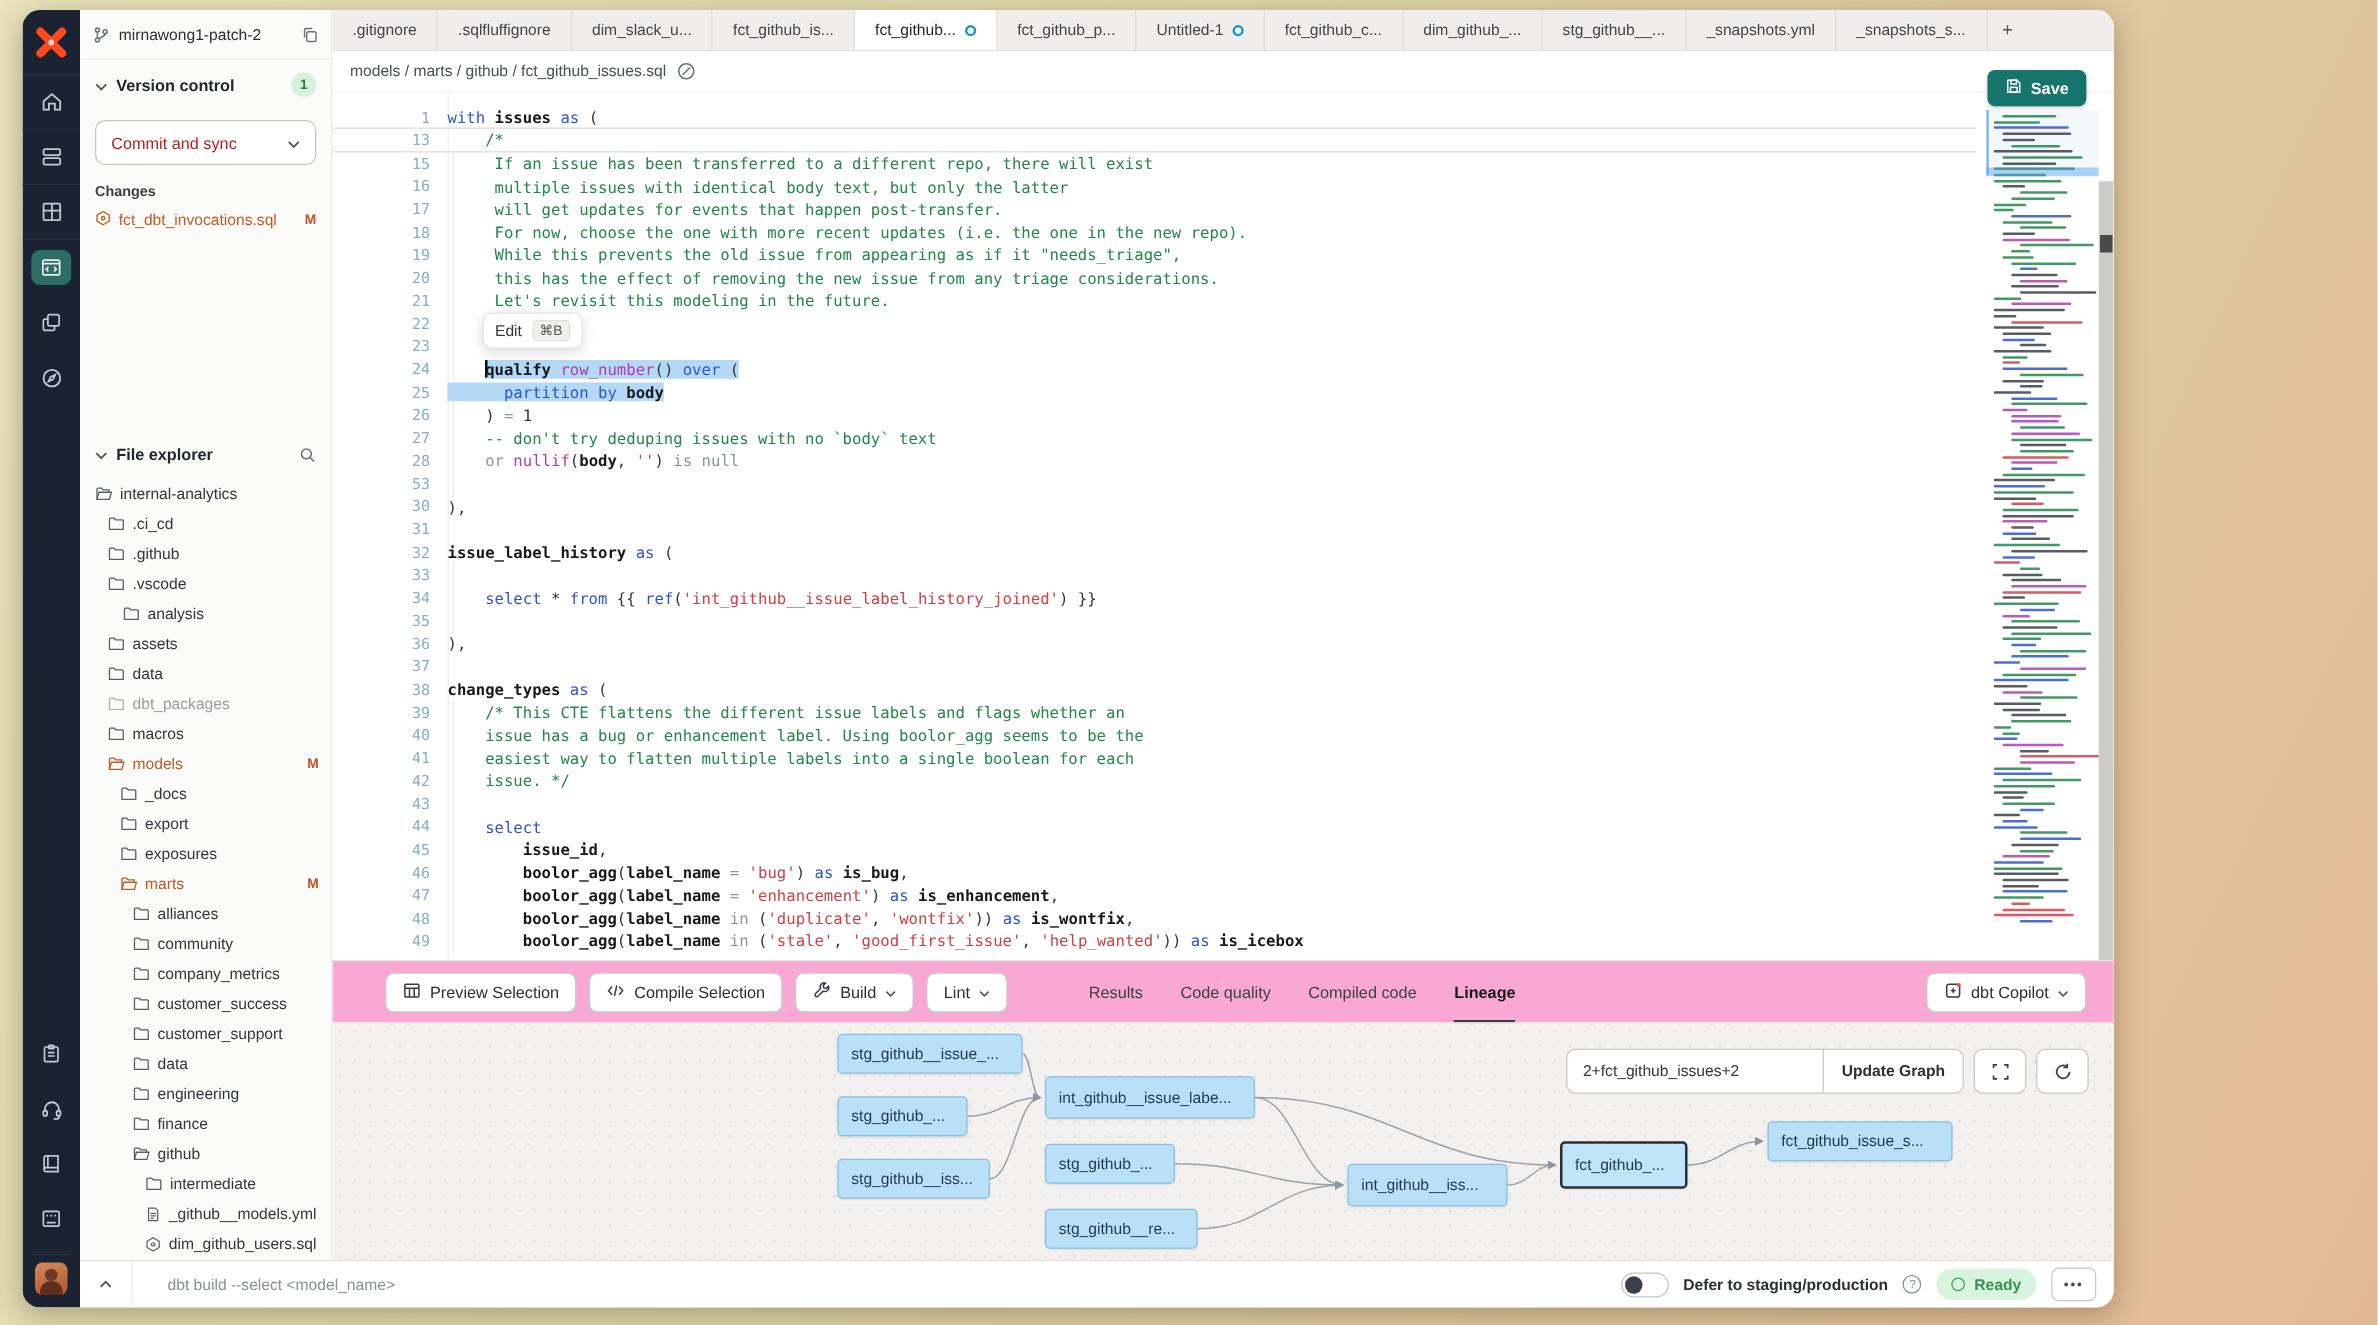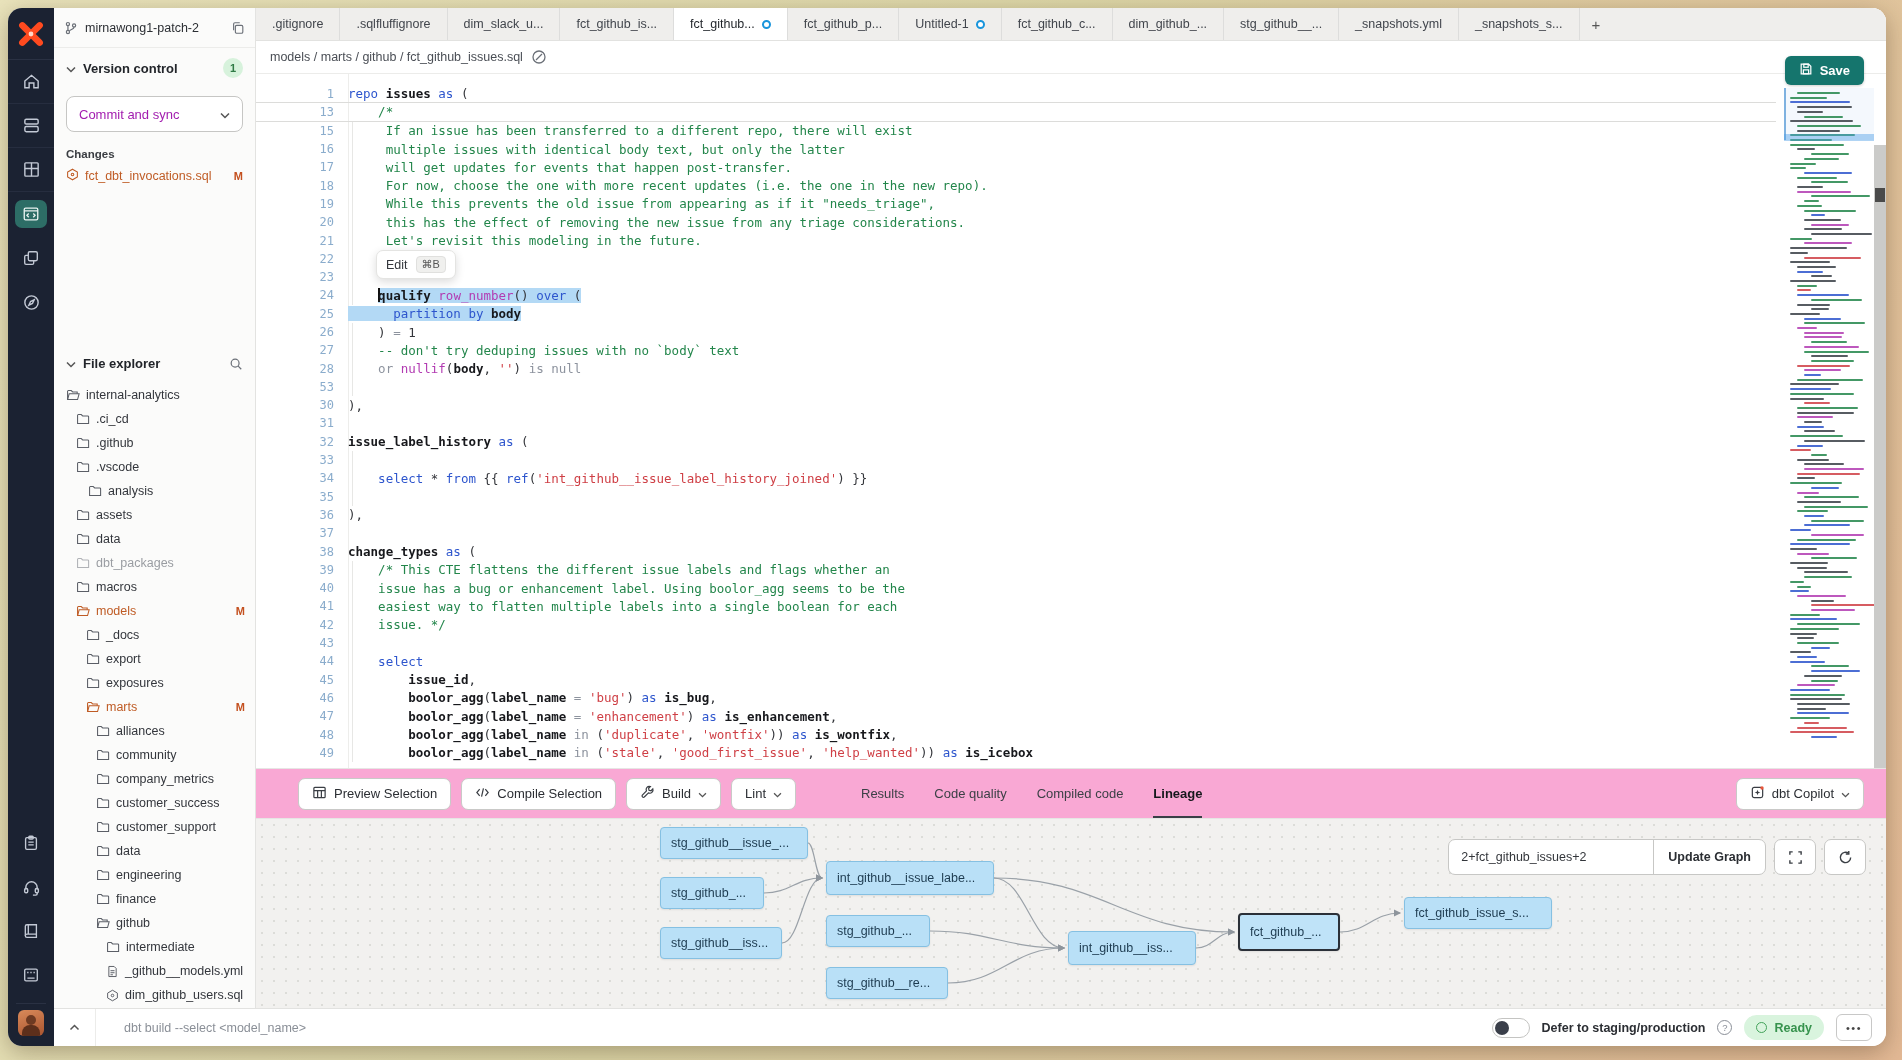--- a/index.html
+++ b/index.html
@@ -3,21 +3,21 @@
 <meta charset="utf-8">
 <style>
 * { margin:0; padding:0; box-sizing:border-box; }
 html,body { width:1902px; height:1060px; overflow:hidden; }
 body {
   font-family:"Liberation Sans", sans-serif;
   background:linear-gradient(115deg,#eae4bc 0%,#ddd7a8 45%,#e3b995 100%);
   color:#33363c; font-size:12.5px;
 }
 .app {
-  position:absolute; left:8px; top:8px; width:1878px; height:1038px;
+  position:absolute; left:18px; top:8px; width:1673px; height:1038px;
   background:#fbfbfa; border-radius:14px; overflow:hidden;
   box-shadow:0 6px 24px rgba(60,40,20,.35);
   display:grid; grid-template-columns:46px 202px 1fr; grid-template-rows:1fr 38px;
 }
 
 .rail { grid-row:1/3; background:#1b2232; display:flex; flex-direction:column; align-items:center; }
 .rail .logo { width:46px; height:52px; display:flex; align-items:center; justify-content:center; border-bottom:1px solid #2a3143; }
 .rail-item { width:46px; height:44px; display:flex; align-items:center; justify-content:center; color:#c3c9d5; }
 .rail-item.lined { border-bottom:1px solid #262d3f; }
 .rail-item svg { display:block; }
@@ -28,21 +28,21 @@
 .avatar::before { content:""; position:absolute; left:8px; top:5px; width:10px; height:10px; border-radius:50%; background:#6e3a22; }
 .avatar::after { content:""; position:absolute; left:4px; top:15px; width:18px; height:12px; border-radius:8px 8px 0 0; background:#5d2f1b; }
 
 .sidebar { background:#fbfbfa; border-right:1px solid #e3e3e1; display:flex; flex-direction:column; overflow:hidden; }
 .branch-row { height:40px; display:flex; align-items:center; padding:0 10px; gap:7px; border-bottom:1px solid #ececea; color:#2b2e33; }
 .branch-row .label { flex:1; white-space:nowrap; overflow:hidden; text-overflow:ellipsis; }
 .icon-btn { color:#6b7078; display:flex; align-items:center; }
 .vc-section { height:300px; padding:10px 12px 0 12px; }
 .sec-header { display:flex; align-items:center; gap:7px; color:#22252a; font-weight:bold; font-size:13px; }
 .badge-green { margin-left:auto; width:20px; height:20px; border-radius:50%; background:#d7f2dc; color:#2f7a45; font-size:11px; display:flex; align-items:center; justify-content:center; }
-.commit-btn { margin-top:18px; width:100%; height:36px; background:#fff; border:1px solid #c6c6c4; border-radius:8px; display:flex; align-items:center; padding:0 12px; color:#a21caf; font-size:13px; }
+.commit-btn { margin-top:18px; width:100%; height:36px; background:#fff; border:1px solid #c6c6c4; border-radius:8px; display:flex; align-items:center; padding:0 12px; color:#b91c1c; font-size:13px; }
 .commit-btn .chev { margin-left:auto; color:#555; }
 .changes-label { margin-top:16px; font-size:11.5px; font-weight:bold; color:#3a3d42; }
 .change-item { margin-top:8px; display:flex; align-items:center; gap:6px; color:#bf5b24; }
 .change-item .mbadge { margin-left:auto; }
 .mbadge { color:#c4501f; font-weight:bold; font-size:11px; }
 .fe-section { flex:1; display:flex; flex-direction:column; overflow:hidden; padding:8px 0 0 0; }
 .fe-section .sec-header { padding:0 12px; }
 .tree { margin-top:12px; flex:1; overflow:hidden; }
 .tree-row { height:24px; display:flex; align-items:center; gap:6px; color:#33363c; padding-right:10px; }
 .tree-row .ticon { color:#5a5e66; display:flex; }
@@ -527,21 +527,21 @@
             <rect x="5" y="9" width="6" height="4.5"></rect>
             <rect x="5.5" y="2.5" width="5" height="3.5"></rect>
           </svg></span>
       <span>Save</span>
     </div>
 
     <div class="editor">
       <div class="code-area" id="codearea">
           <div class="crow fold">
             <span class="gut">1</span>
-            <span class="ctext"><span class="tok-k">repo</span><span class="tok-t"> </span><span class="tok-b">issues</span><span class="tok-t"> </span><span class="tok-k">as</span><span class="tok-t"> (</span></span>
+            <span class="ctext"><span class="tok-k">with</span><span class="tok-t"> </span><span class="tok-b">issues</span><span class="tok-t"> </span><span class="tok-k">as</span><span class="tok-t"> (</span></span>
           </div>
           <div class="crow fold">
             <span class="gut">13</span>
             <span class="ctext">    <span class="tok-c">/*</span></span>
           </div>
           <div class="crow">
             <span class="gut">15</span>
             <span class="guide"></span>
             <span class="ctext">     <span class="tok-c">If an issue has been transferred to a different repo, there will exist</span></span>
           </div>

